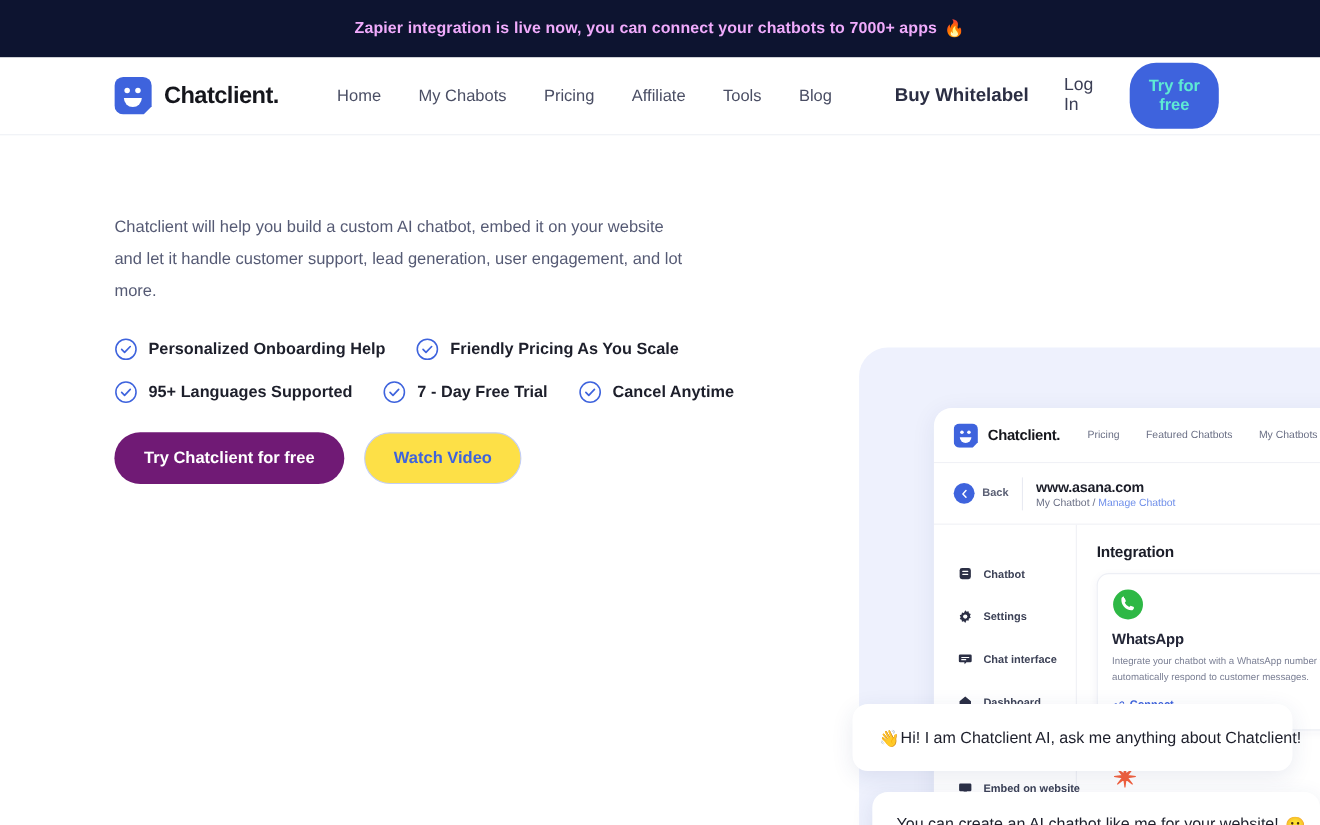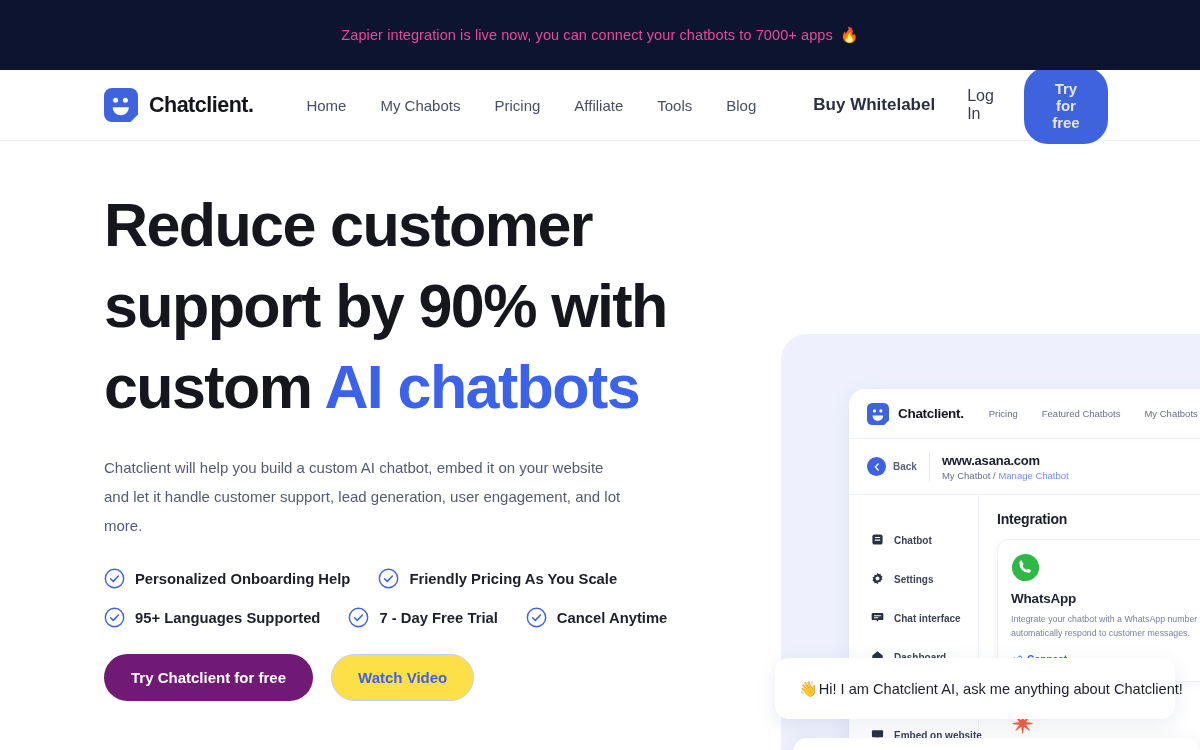--- a/index.html
+++ b/index.html
@@ -7,28 +7,28 @@
   html, body {
     width: 1200px;
     height: 750px;
     overflow: hidden;
     background: #ffffff;
     font-family: "Liberation Sans", sans-serif;
   }
 
   
   .banner {
-    height: 70px;
+    height: 52px;
     background: #0D1430;
     display: flex;
     align-items: center;
     justify-content: center;
-    color: #ec4899;
+    color: #f0abfc;
     font-size: 14.5px;
-    font-weight: 400;
+    font-weight: 700;
     letter-spacing: .1px;
     position: relative;
     z-index: 40;
   }
   .banner .fire { margin-left: 7px; font-size: 15px; }
 
   
   .nav {
     height: 71px;
     background: #ffffff;
@@ -64,26 +64,26 @@
   }
   .nav-right { margin-left: auto; display: flex; align-items: center; gap: 22px; }
   .login-link {
     font-size: 16px;
     color: #3B3E55;
     cursor: pointer;
     padding: 6px 8px;
   }
   .btn-try-free {
     background: #3E63DD;
-    color: #e5e5e5;
+    color: #5eead4;
     font-size: 15px;
     font-weight: 700;
     border: none;
     border-radius: 24px;
-    padding: 13px 24px;
+    padding: 13px 14px;
     cursor: pointer;
     font-family: inherit;
   }
 
   
   .hero {
     position: relative;
     height: 625px;
     background: #ffffff;
   }
@@ -314,25 +314,20 @@
   <div class="nav-right">
     <span class="login-link">Log In</span>
     <button class="btn-try-free">Try for free</button>
   </div>
 </nav>
 
 <section class="hero">
 
   <div class="hero-left">
 
-    <h1 class="headline">
-      <span>Reduce customer</span><br>
-      <span>support by 90% with</span><br>
-      <span>custom </span><span class="accent">AI chatbots</span>
-    </h1>
 
     <p class="subhead">Chatclient will help you build a custom AI chatbot, embed it on your website and let it handle customer support, lead generation, user engagement, and lot more.</p>
 
     <div class="features">
 
       <div class="feature-row">
         <div class="feature">
           <svg class="check-icon" viewBox="0 0 22 22">
             <circle cx="11" cy="11" r="9.6" fill="none" stroke="#3E63DD" stroke-width="1.5"></circle>
             <path d="M6.9 11.2l2.8 2.8 5.4-5.6" fill="none" stroke="#3E63DD" stroke-width="1.6" stroke-linecap="round" stroke-linejoin="round"></path>

